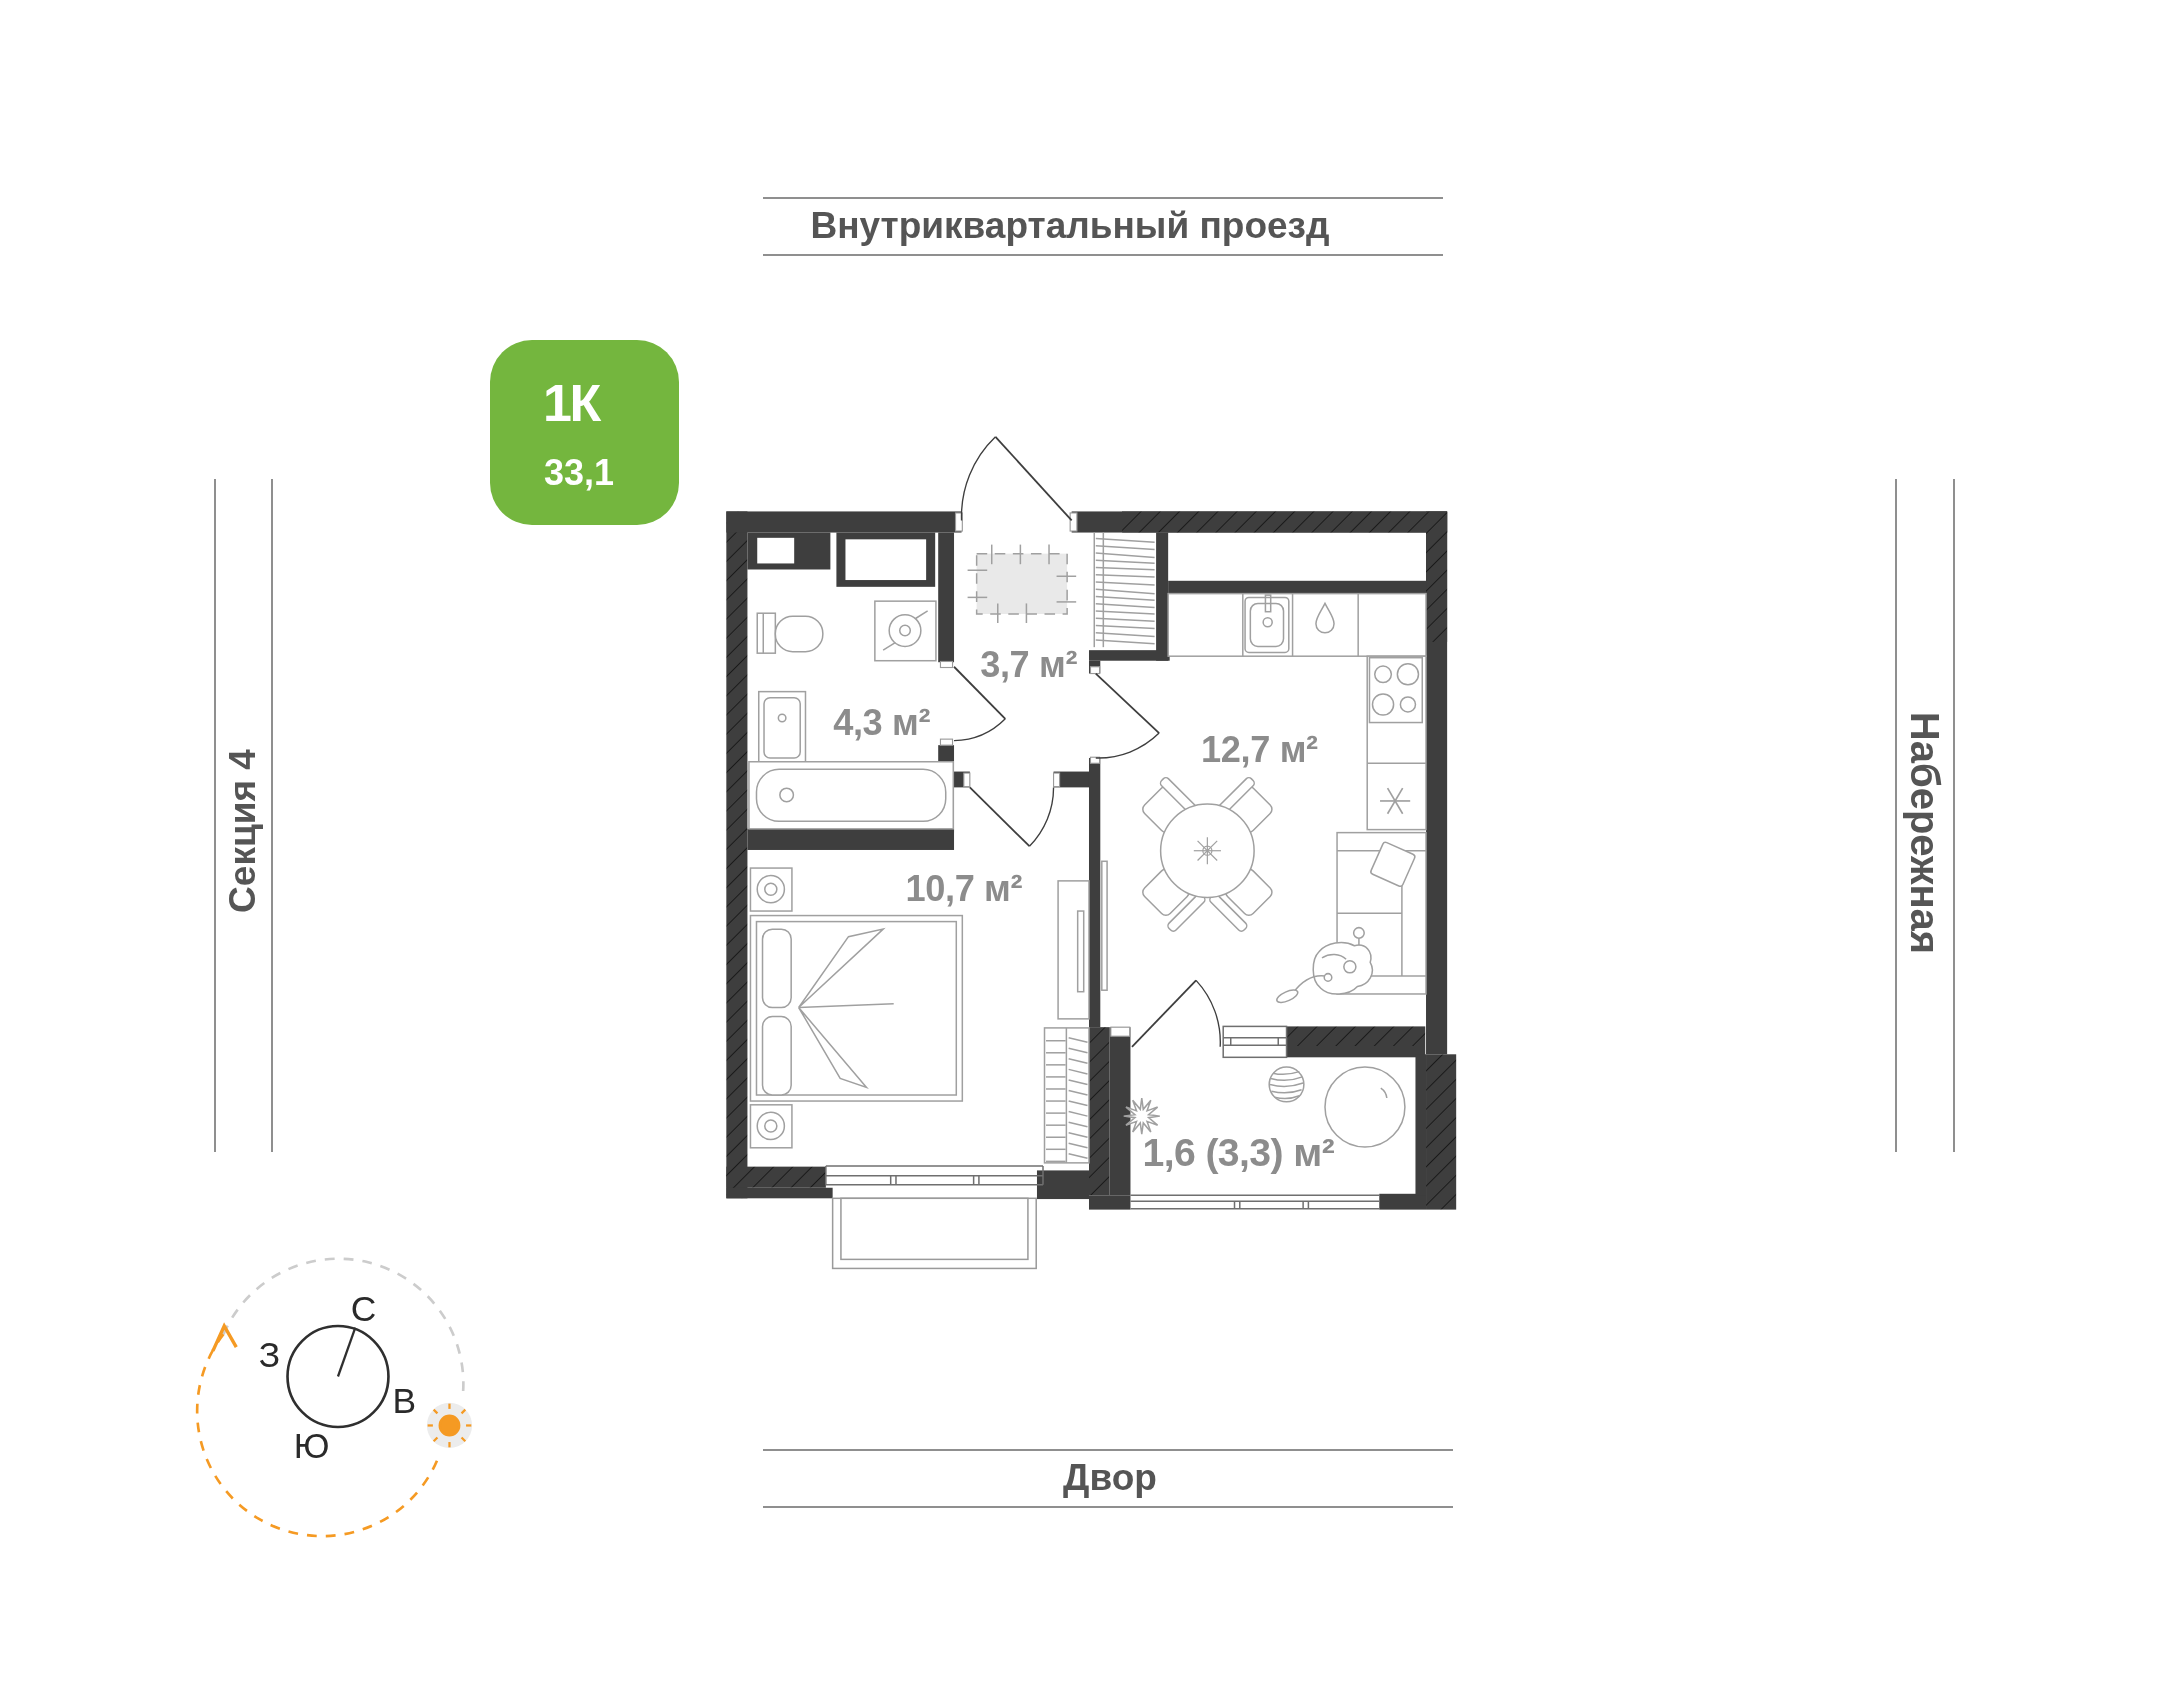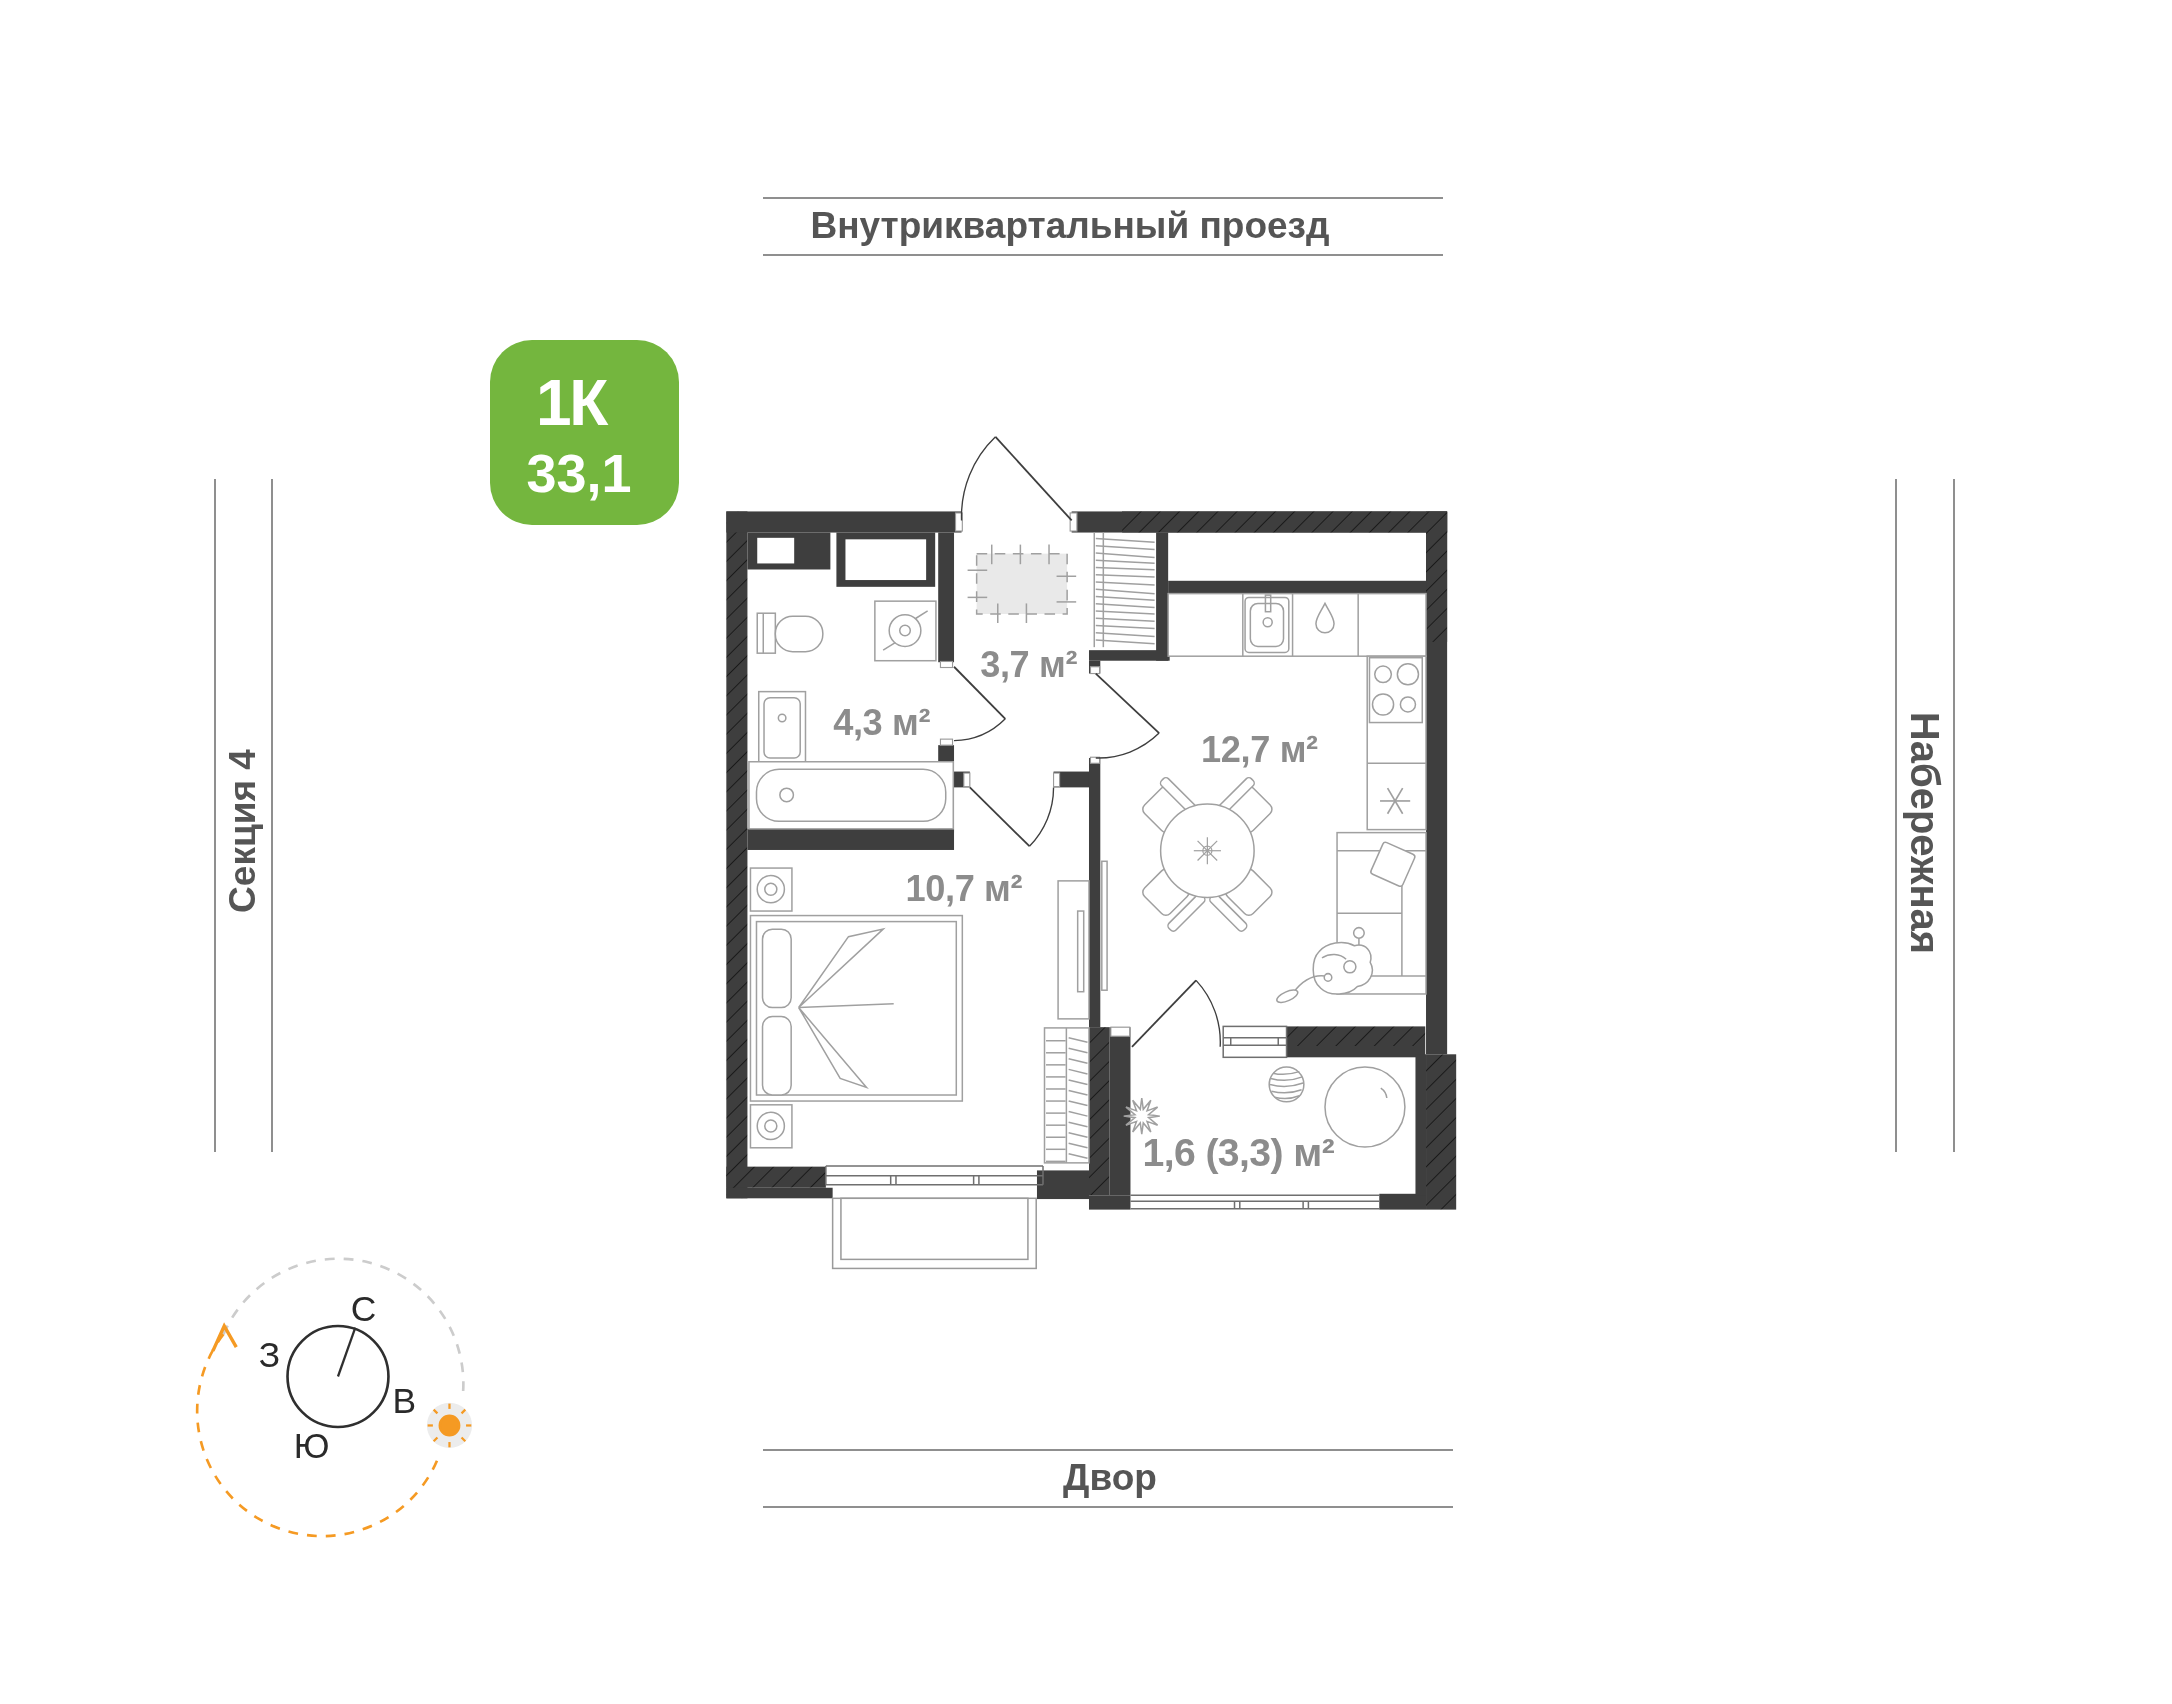--- a/index.html
+++ b/index.html
@@ -22,22 +22,22 @@
 
 <div class="vline" style="left:214px;top:479px;height:673px;"></div>
 <div class="vline" style="left:271px;top:479px;height:673px;"></div>
 <div class="street" style="left:243px;top:831px;transform:translate(-50%,-50%) rotate(-90deg);">Секция 4</div>
 
 <div class="vline" style="left:1895px;top:479px;height:673px;"></div>
 <div class="vline" style="left:1953px;top:479px;height:673px;"></div>
 <div class="street" style="left:1924px;top:833px;font-size:40px;transform:translate(-50%,-50%) rotate(90deg);">Набережная</div>
 
 <div class="abs" style="left:490px;top:340px;width:189px;height:185px;border-radius:42px;background:#74b63e;">
-  <div class="abs" style="left:81px;top:63px;transform:translate(-50%,-50%);color:#fff;font-weight:bold;font-size:64px;letter-spacing:-2.3px;">1К</div>
-  <div class="abs" style="left:89px;top:133px;transform:translate(-50%,-50%);color:#fff;font-weight:bold;font-size:54px;">33,1</div>
+  <div class="abs" style="left:81px;top:63px;transform:translate(-50%,-50%);color:#fff;font-weight:bold;font-size:52px;letter-spacing:-2.3px;">1К</div>
+  <div class="abs" style="left:89px;top:133px;transform:translate(-50%,-50%);color:#fff;font-weight:bold;font-size:36px;">33,1</div>
 </div>
 
 <svg class="abs" style="left:173px;top:1207px;" width="339" height="339" viewBox="0 0 450 450">
   <path d="M67,169 A166,166 0 0 1 385,247" fill="none" stroke="#cccccc" stroke-width="3.5" stroke-dasharray="13 12"></path>
   <path d="M67,169 A166,166 0 1 0 352,333" fill="none" stroke="#f59a23" stroke-width="3.5" stroke-dasharray="13 12"></path>
   <path d="M53,191 L68,158 L84,186" fill="none" stroke="#f59a23" stroke-width="4.5"></path>
   <circle cx="367" cy="290" r="30" fill="#ececec"></circle>
   <g stroke="#f59a23" stroke-width="3">
     <circle cx="367" cy="290" r="13" fill="#f59a23"></circle>
     <line x1="367" y1="268" x2="367" y2="261"></line>

